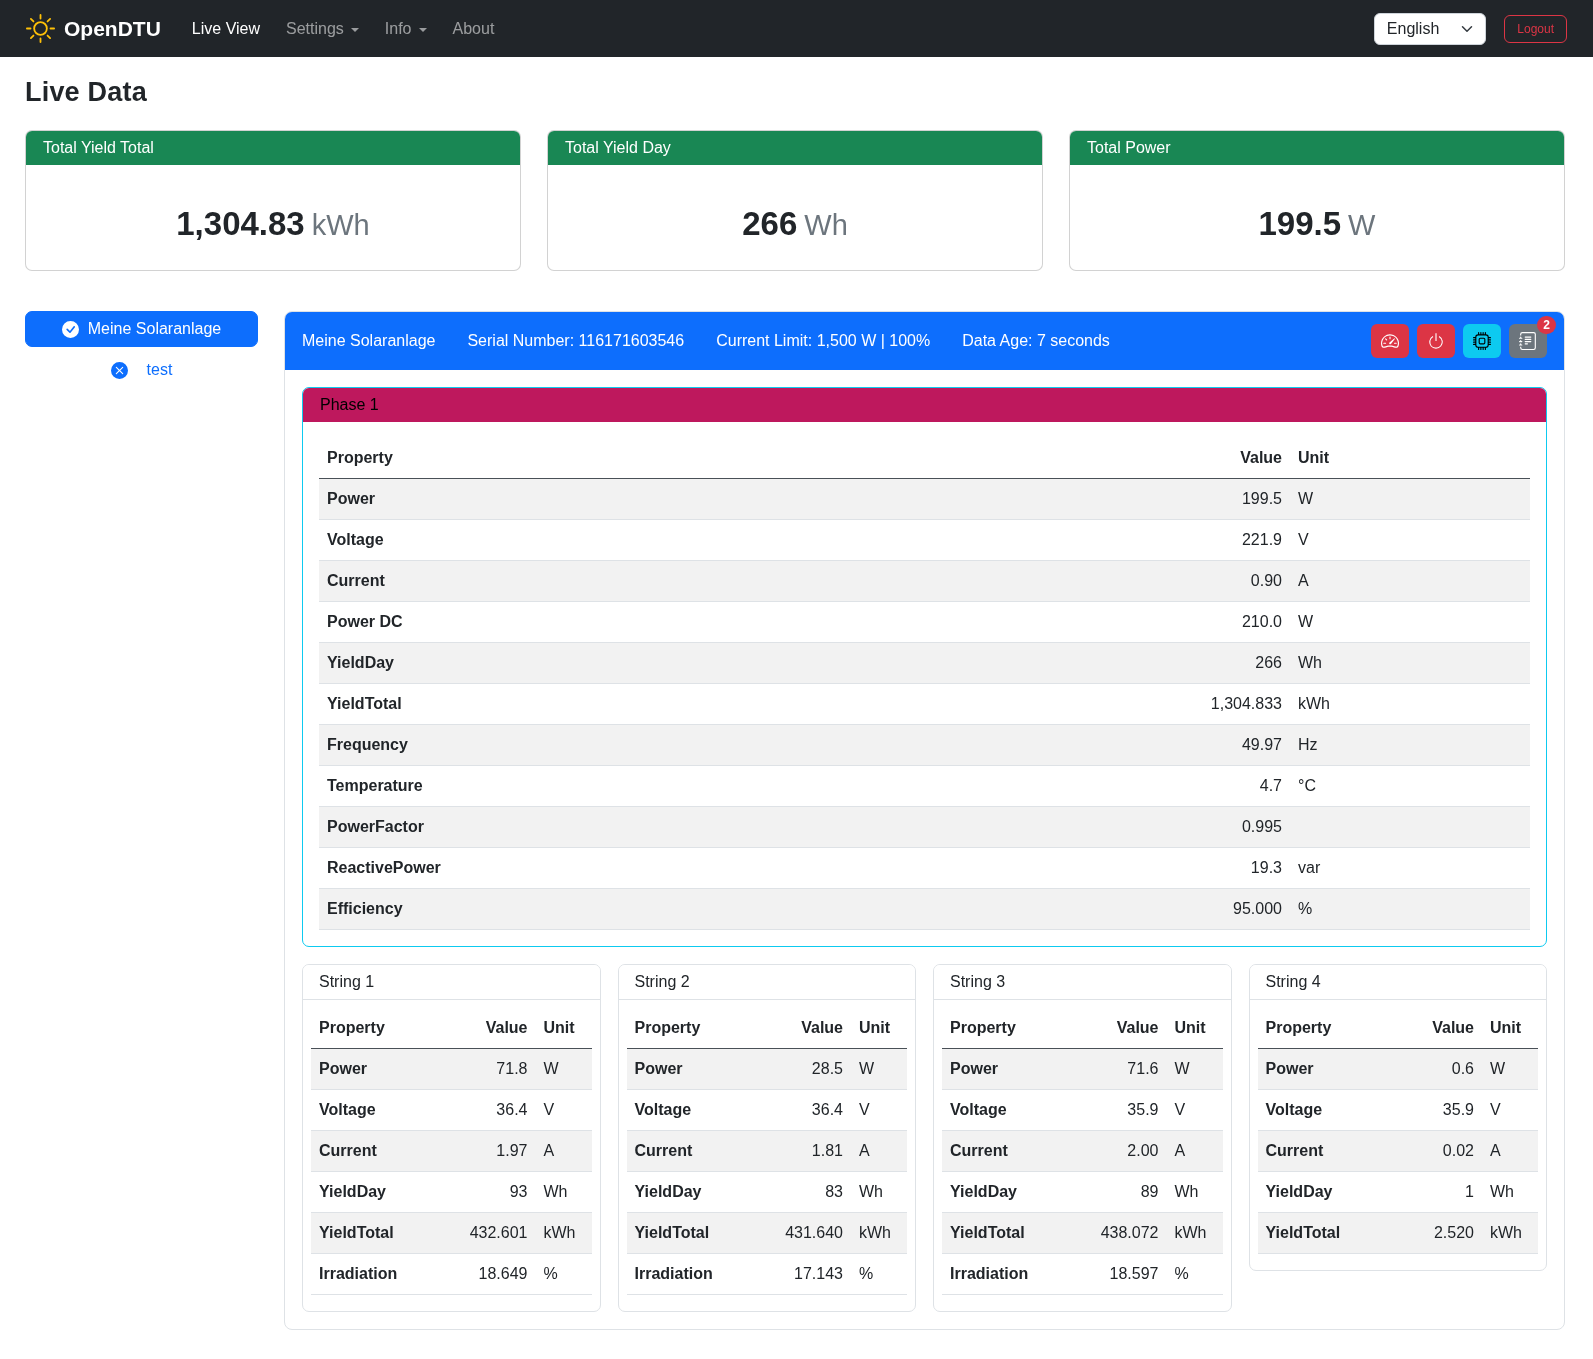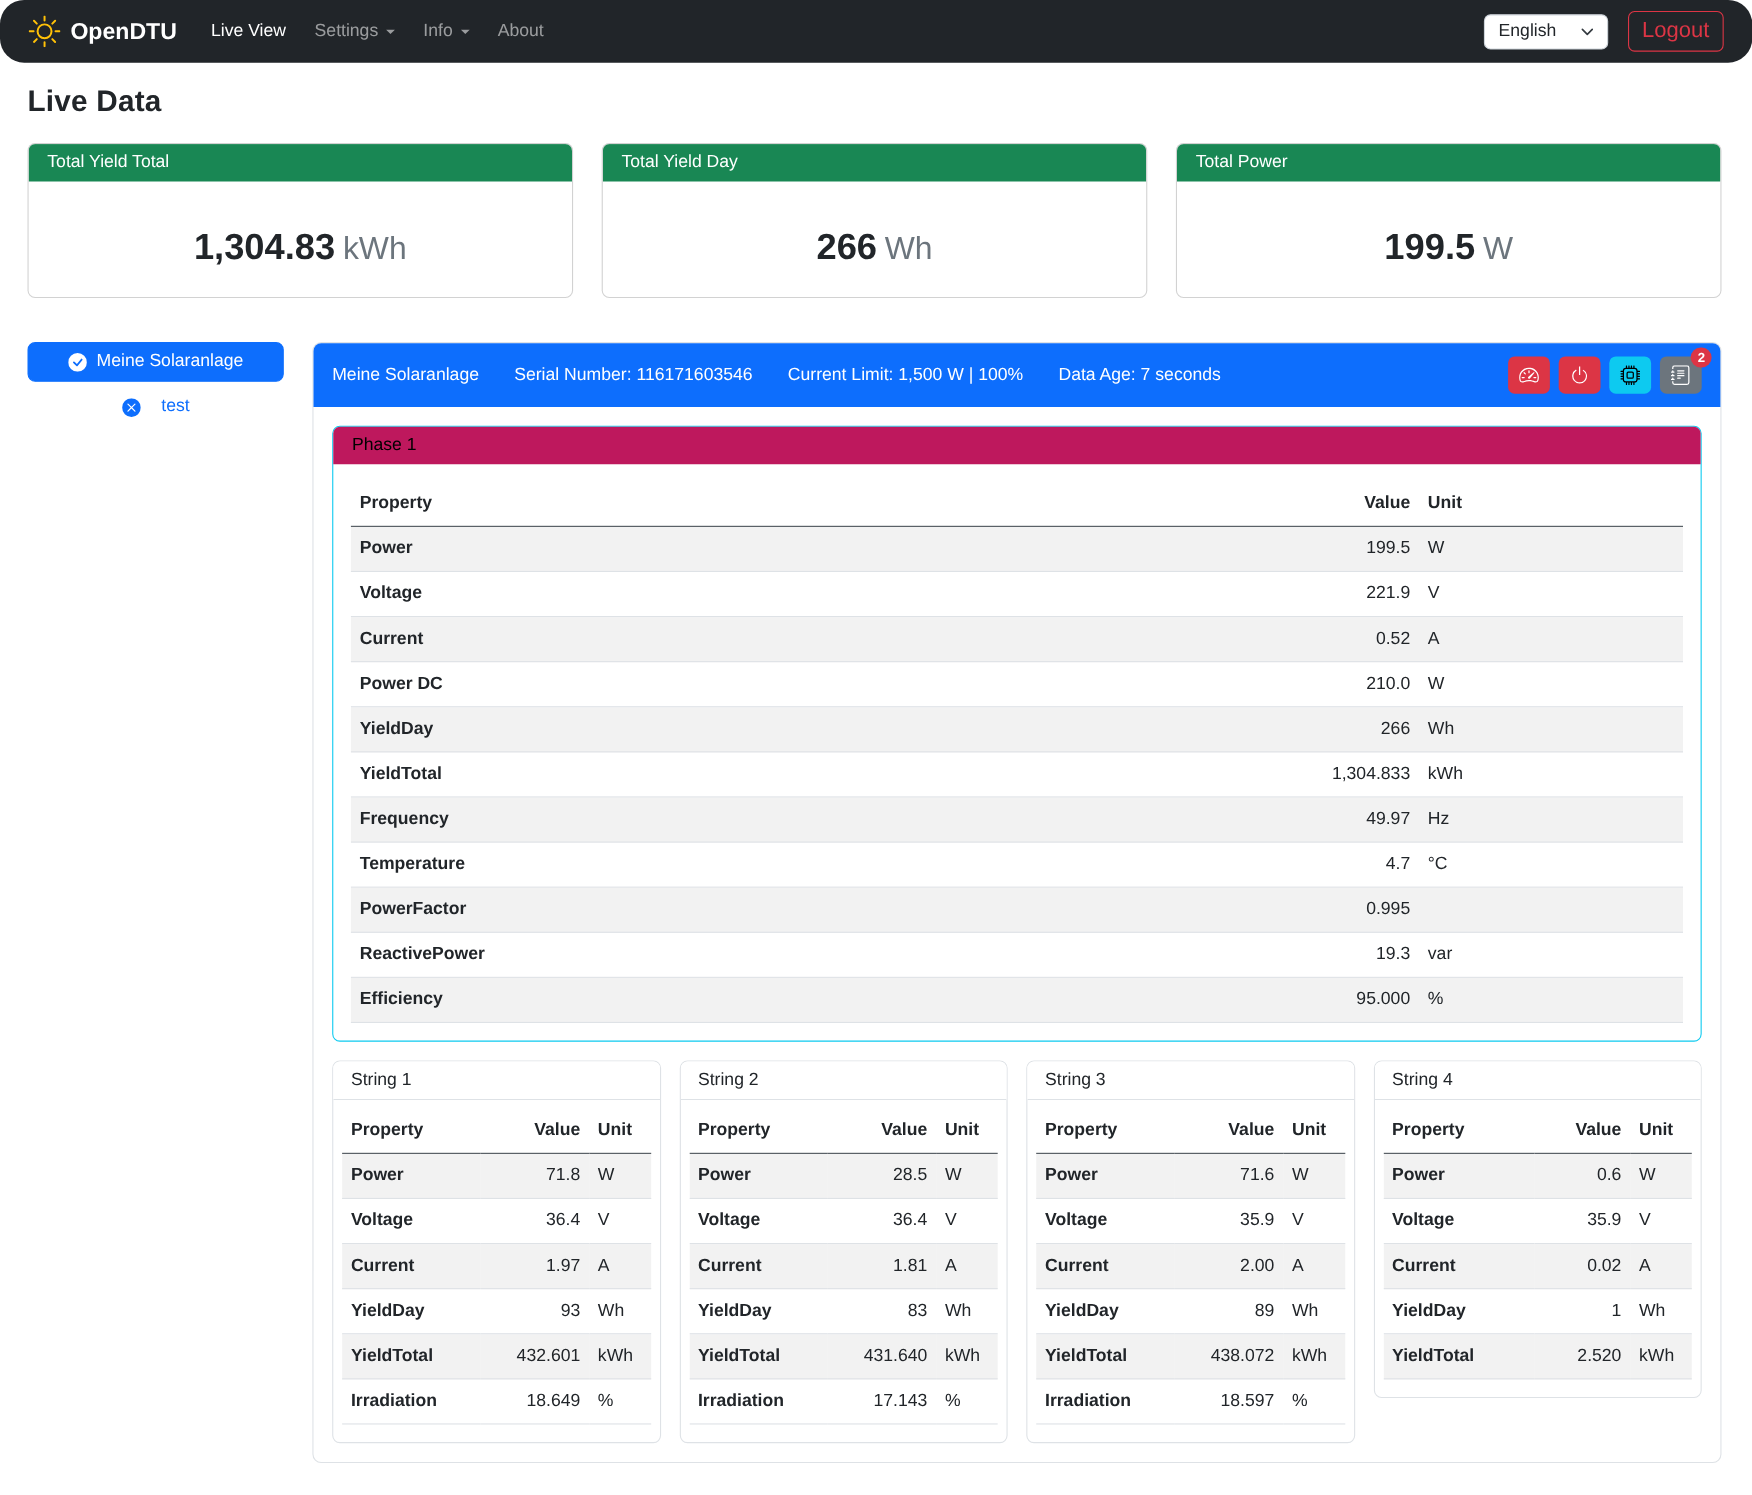--- a/index.html
+++ b/index.html
@@ -12,21 +12,20 @@
     min-width: 1593px;
   }
 
   
   .navbar {
     background: #212529;
     height: 57px;
     display: flex;
     justify-content: space-between;
     padding: 0 26px;
-    border-radius: 22px;
   }
   .nav-left { display: flex; align-items: center; }
   .brand {
     display: flex; align-items: center; gap: 9px;
     color: #fff; font-size: 21px; font-weight: 600;
     text-decoration: none; margin-right: 18px; cursor: pointer;
   }
   .brand-icon { display: inline-flex; }
   .nav-link {
     color: rgba(255,255,255,.55);
@@ -54,21 +53,21 @@
     display: flex; align-items: center; gap: 22px;
     color: #212529;
     cursor: pointer;
   }
   .logout-btn {
     background: transparent;
     color: #dc3545;
     border: 1px solid #dc3545;
     border-radius: 6px;
     padding: 6px 12px;
-    font-size: 20px;
+    font-size: 12px;
     font-family: inherit;
     cursor: pointer;
   }
 
   
   .container { padding: 0 28px 28px 25px; }
   h1.page-title {
     font-size: 27px;
     font-weight: 700;
     margin: 20px 0 22px 0;
@@ -366,21 +365,21 @@
                     <td class="cell-value">199.5</td>
                     <td class="cell-unit">W</td>
                   </tr>
                   <tr>
                     <th class="cell-prop">Voltage</th>
                     <td class="cell-value">221.9</td>
                     <td class="cell-unit">V</td>
                   </tr>
                   <tr>
                     <th class="cell-prop">Current</th>
-                    <td class="cell-value">0.52</td>
+                    <td class="cell-value">0.90</td>
                     <td class="cell-unit">A</td>
                   </tr>
                   <tr>
                     <th class="cell-prop">Power DC</th>
                     <td class="cell-value">210.0</td>
                     <td class="cell-unit">W</td>
                   </tr>
                   <tr>
                     <th class="cell-prop">YieldDay</th>
                     <td class="cell-value">266</td>

